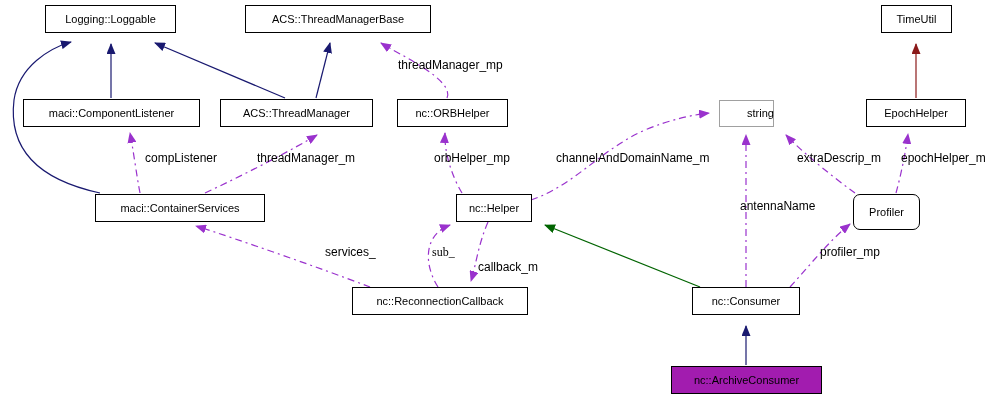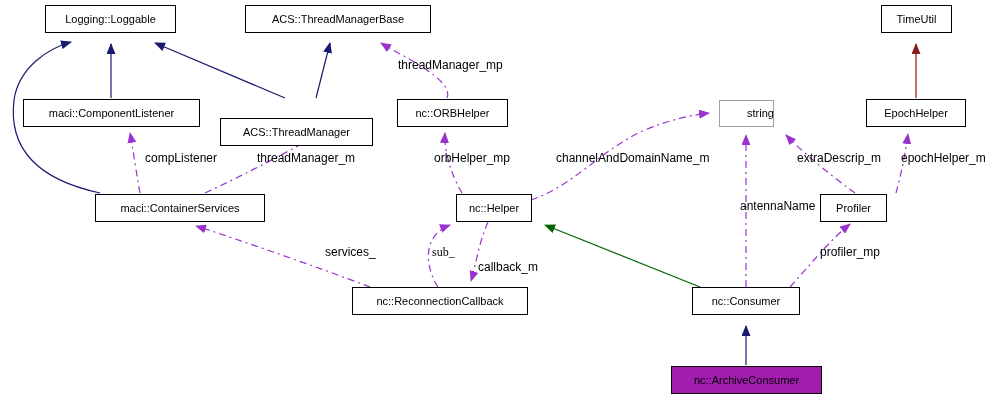--- a/index.html
+++ b/index.html
@@ -97,33 +97,33 @@
   </svg>
 
   <div class="node" style="left:45px;top:5px;width:131px;height:28px;">Logging::Loggable</div>
 
   <div class="node" style="left:245px;top:5px;width:186px;height:28px;">ACS::ThreadManagerBase</div>
 
   <div class="node" style="left:881px;top:5px;width:71px;height:28px;">TimeUtil</div>
 
   <div class="node" style="left:23px;top:99px;width:177px;height:28px;">maci::ComponentListener</div>
 
-  <div class="node" style="left:220px;top:99px;width:153px;height:28px;margin-top:19px;">ACS::ThreadManager</div>
+  <div class="node" style="left:220px;top:99px;width:153px;height:28px;">ACS::ThreadManager</div>
 
   <div class="node" style="left:397px;top:99px;width:111px;height:28px;">nc::ORBHelper</div>
 
   <div class="node extern" style="left:719px;top:100px;width:55px;height:27px;">string</div>
 
   <div class="node" style="left:866px;top:99px;width:100px;height:28px;">EpochHelper</div>
 
   <div class="node" style="left:95px;top:194px;width:170px;height:28px;">maci::ContainerServices</div>
 
   <div class="node" style="left:456px;top:194px;width:76px;height:28px;">nc::Helper</div>
 
-  <div class="node" style="left:820px;top:194px;width:67px;height:28px;">Profiler</div>
+  <div class="node" style="left:853px;top:194px;width:67px;height:36px;border-radius:7px;">Profiler</div>
 
   <div class="node" style="left:692px;top:287px;width:108px;height:28px;">nc::Consumer</div>
 
   <div class="node" style="left:352px;top:287px;width:176px;height:28px;">nc::ReconnectionCallback</div>
 
   <div class="node current" style="left:671px;top:366px;width:151px;height:28px;">nc::ArchiveConsumer</div>
 
   <div class="edge-label" style="left:398px;top:59px;">threadManager_mp</div>
 
   <div class="edge-label" style="left:145px;top:152px;">compListener</div>

